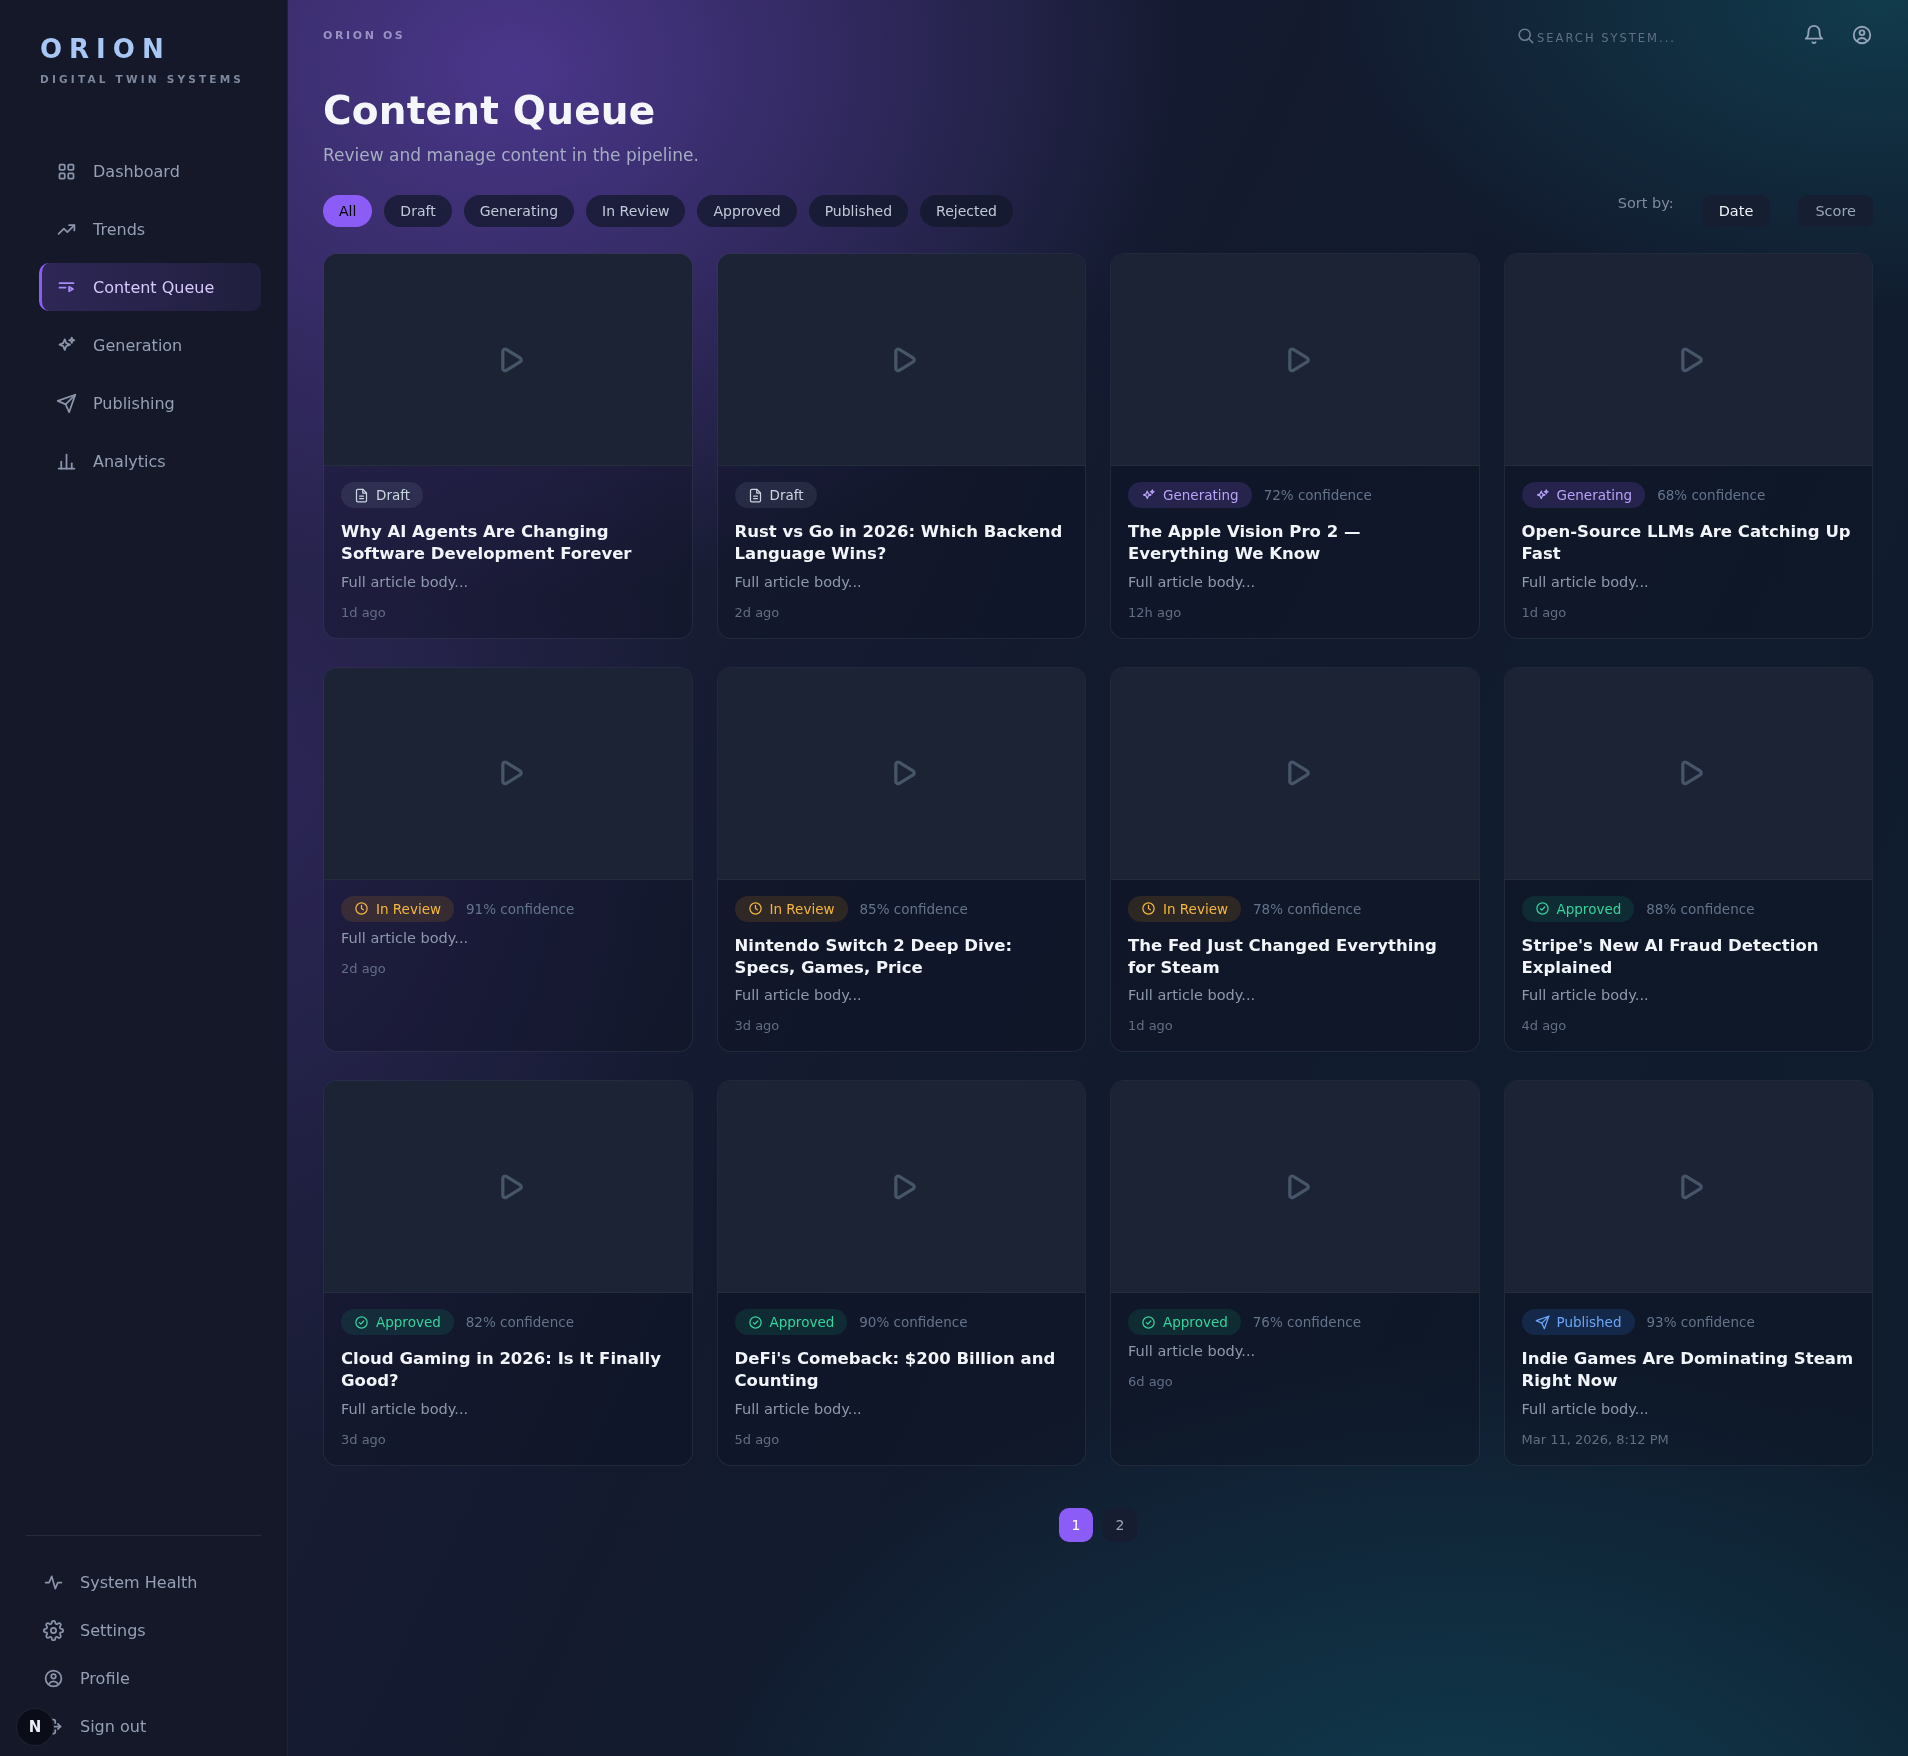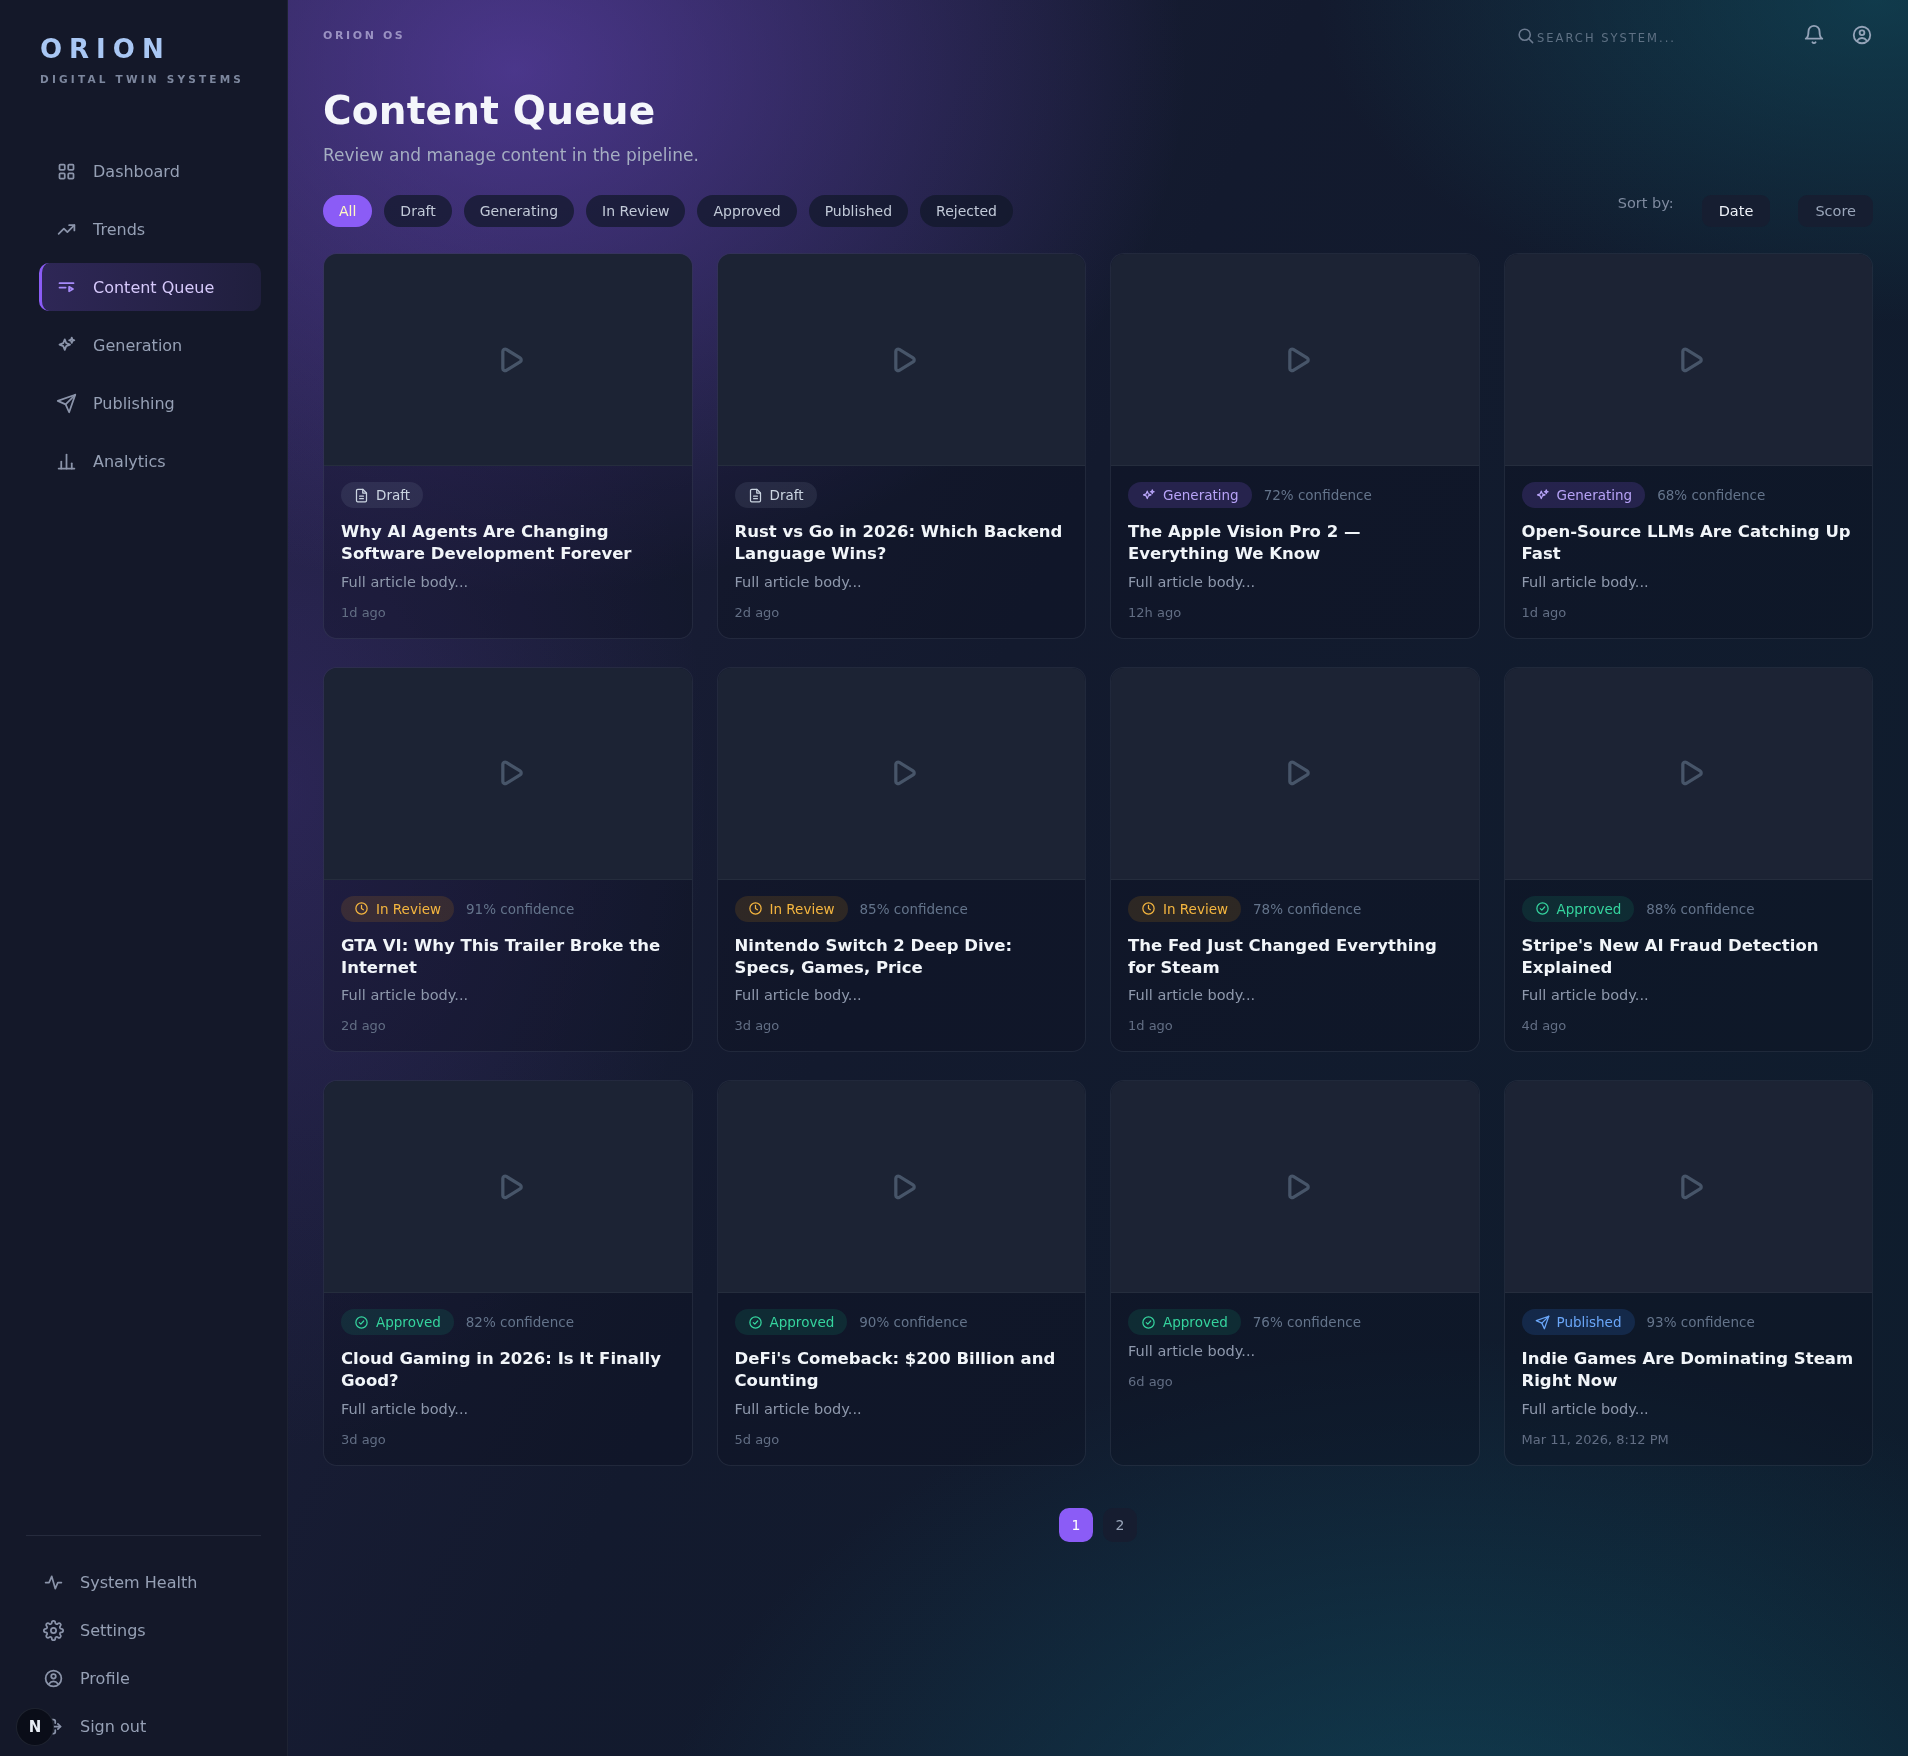--- a/index.html
+++ b/index.html
@@ -69,21 +69,21 @@
   .page-title { font-size:39px; font-weight:800; color:#f4f6fb; letter-spacing:0.2px; }
   .page-subtitle { margin-top:12px; font-size:17px; color:#a5aec2; }
 
   .filter-row { margin-top:30px; display:flex; align-items:center; }
   .chips { display:flex; gap:12px; }
   .chip {
     border:none; cursor:pointer; font-family:inherit;
     background:rgba(16,23,40,0.72); color:#c2cad8; font-size:14px;
     padding:8px 16px; border-radius:17px;
   }
-  .chip.active { background:#8b5cf6; color:#fef9c3; }
+  .chip.active { background:#8b5cf6; color:#000000; }
   .sort-group { margin-left:auto; display:flex; align-items:flex-start; gap:28px; }
   .sort-label { color:#7f8ba0; font-size:14.5px; }
   .sort-btn {
     border:none; cursor:pointer; font-family:inherit;
     background:#161e31; color:#9aa6ba; font-size:14.5px;
     padding:8px 17px; border-radius:9px;
   }
   .sort-btn.active { color:#eef2f8; }
 
   
@@ -394,21 +394,20 @@
           <span class="badge-icon" style="display: inline-flex;">
                   <svg viewBox="0 0 24 24" fill="none" stroke-width="2" stroke-linecap="round" stroke-linejoin="round" width="15" height="15">
                     <circle cx="12" cy="12" r="9"></circle>
                     <polyline points="12 7 12 12 15 14"></polyline>
                   </svg>
                 </span>
           <span>In Review</span>
         </span>
         <span class="confidence">91% confidence</span>
       </div>
-      <h3 class="card-title">GTA VI: Why This Trailer Broke the Internet</h3>
       <p class="card-snippet">Full article body...</p>
       <div class="card-time">2d ago</div>
     </div>
   </article>
 
   <article class="card">
     <div class="thumb">
       <svg viewBox="0 0 24 24" fill="none" stroke-width="1.7" stroke-linecap="round" stroke-linejoin="round">
               <path d="M9.3 7.6v8.8c0 .9 1 1.5 1.8 1l7.2-4.4c.8-.5.8-1.6 0-2.1l-7.2-4.4c-.8-.5-1.8.1-1.8 1.1z"></path>
             </svg>

